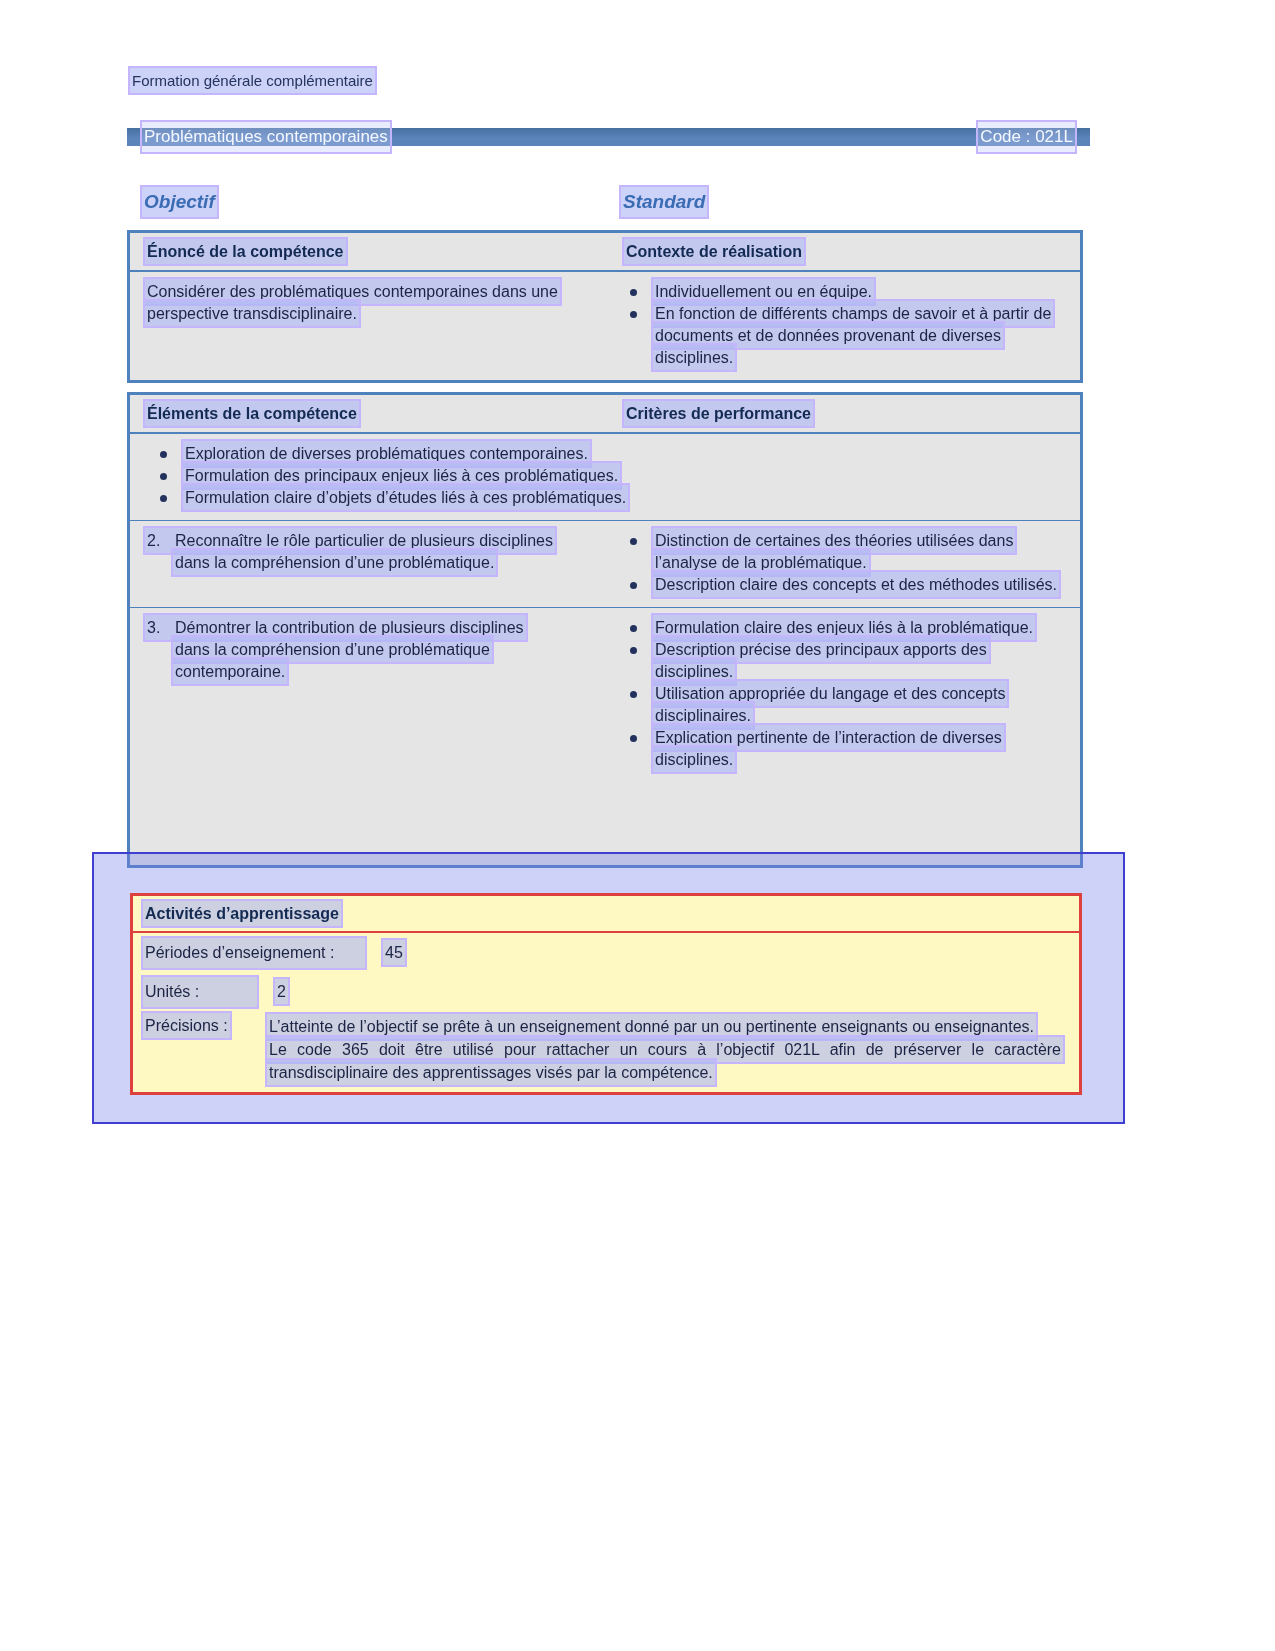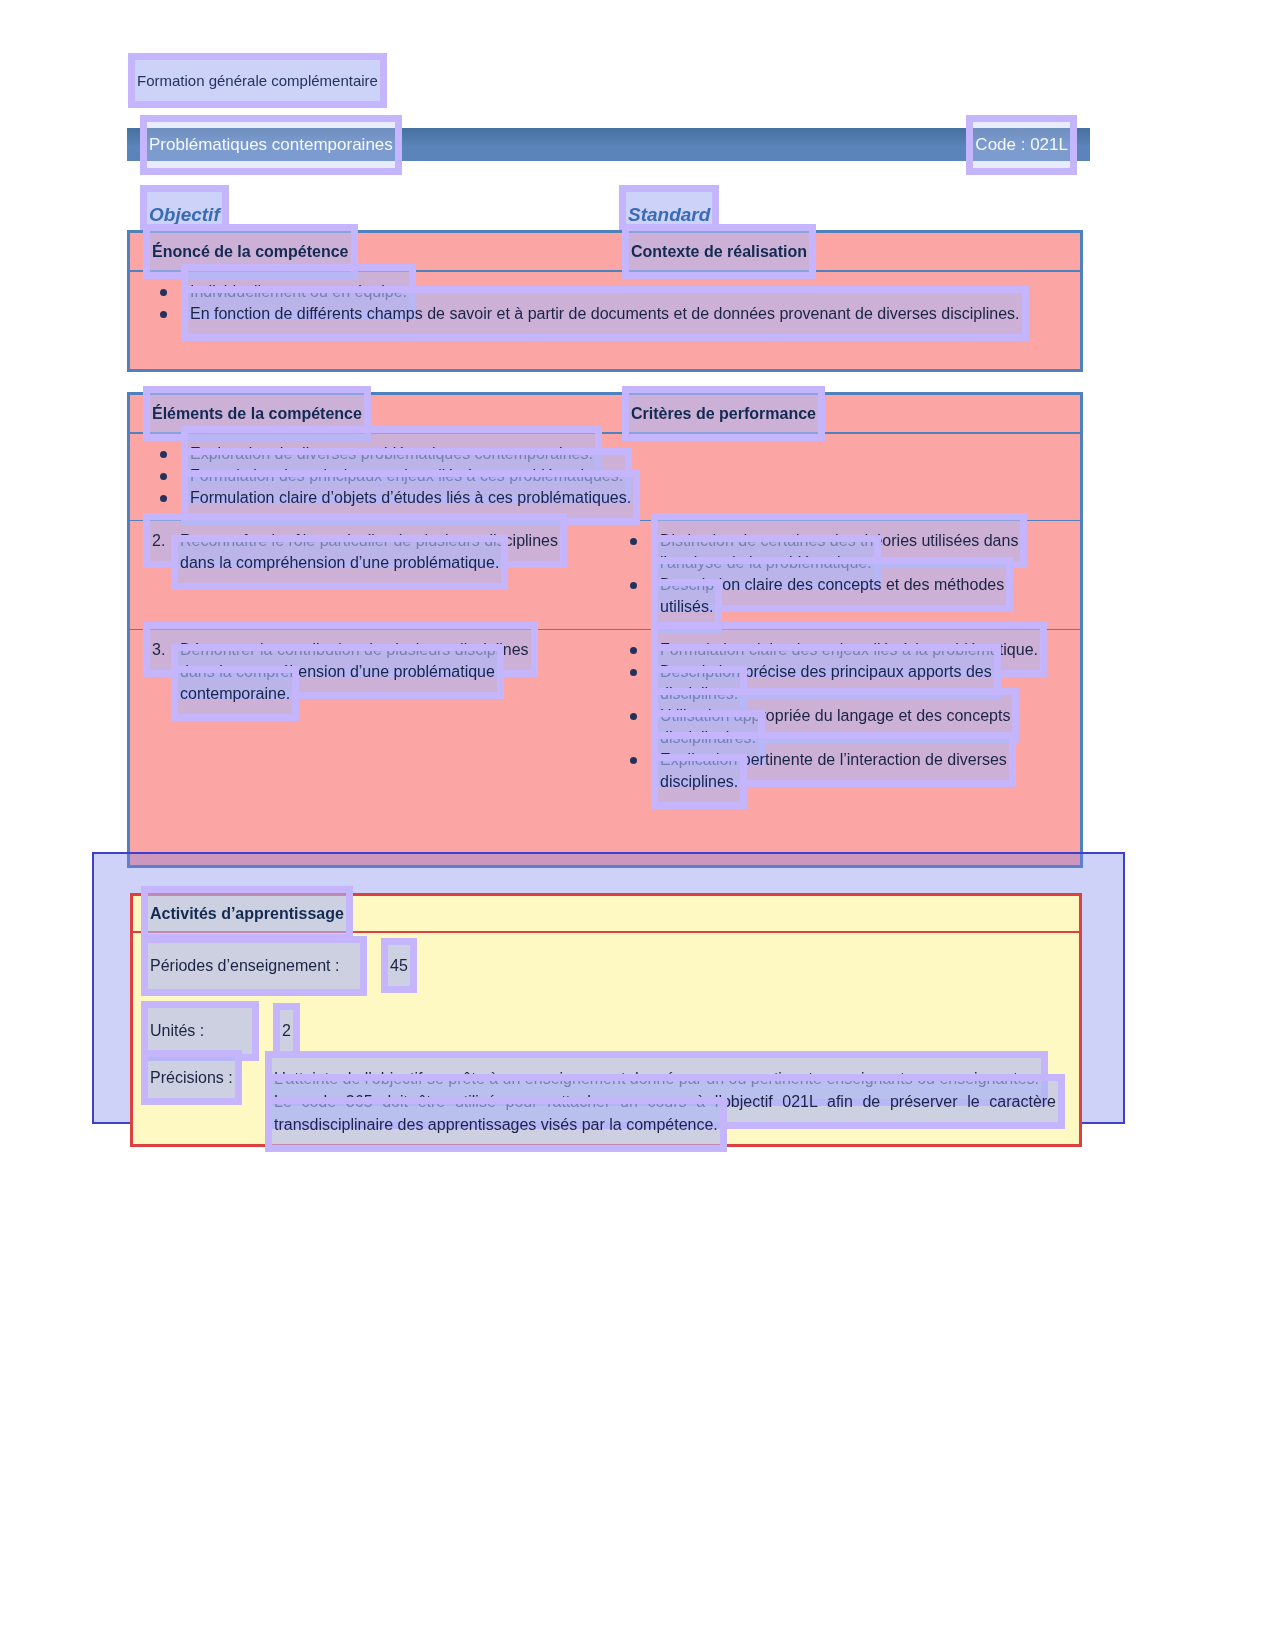--- a/index.html
+++ b/index.html
@@ -1,38 +1,38 @@
 <!DOCTYPE html>
 <html><head>
 <meta charset="utf-8">
 <style>
   html,body{margin:0;padding:0;}
   body{background:#ffffff;font-family:"Liberation Sans",sans-serif;}
   .page{position:relative;width:1275px;height:1651px;background:#ffffff;overflow:hidden;
         color:#1b2444;font-size:16px;line-height:22px;}
 
   
-  .hl{background:rgba(175,183,243,0.62);border:7px solid #c4b5fd;padding:12px 2px;
+  .hl{background:rgba(175,183,243,0.62);border:2px solid #c4b5fd;padding:4px 2px;
       -webkit-box-decoration-break:clone;box-decoration-break:clone;}
   .b{font-weight:bold;color:#132a52;}
 
   .top-label{position:absolute;left:128px;top:70px;font-size:15px;color:#24345e;}
 
-  .header-bar{position:absolute;left:127px;top:128px;width:963px;height:33px;box-sizing:border-box;
+  .header-bar{position:absolute;left:127px;top:128px;width:963px;height:18px;box-sizing:border-box;
       background:linear-gradient(180deg,#46709f 0%,#5a84ba 55%,#5a84ba 100%);
       display:flex;align-items:center;justify-content:space-between;padding:0 13px;
       color:#f5f9ff;font-size:17px;}
   .header-bar .hl{background:rgba(190,200,250,0.35);}
 
   .obj-row{position:absolute;left:127px;top:185px;width:956px;height:27px;
       font-size:19px;font-weight:bold;font-style:italic;color:#3a6cb4;}
   .obj{position:absolute;left:13px;top:0;}
   .std{position:absolute;left:492px;top:0;}
 
-  .tbl{position:absolute;left:127px;width:956px;border:3px solid #4f81bd;box-sizing:border-box;background:#fca5a5;}
+  .tbl{position:absolute;left:127px;width:956px;border:3px solid #4f81bd;box-sizing:border-box;background:#e5e5e5;}
   .tbl1{top:230px;min-height:142px;}
   .tbl2{top:392px;min-height:476px;}
   .thead{display:flex;border-bottom:2px solid #4f81bd;padding:8px 0 7px;}
   .trow{display:flex;padding:9px 0 11px;}
   .trow + .trow{border-top:1.5px solid #4f81bd;}
   .col-l{width:470px;flex:none;box-sizing:border-box;padding-left:13px;padding-right:38px;}
   .col-r{flex:1;box-sizing:border-box;padding-left:22px;padding-right:14px;}
 
   .elem{padding-left:28px;text-indent:-28px;}
   .enum{display:inline-block;width:28px;text-indent:0;}
@@ -81,20 +81,23 @@
   <div class="tbl tbl1">
     <div class="thead">
       <div class="col-l">
         <span class="hl b">Énoncé de la compétence</span>
       </div>
       <div class="col-r">
         <span class="hl b">Contexte de réalisation</span>
       </div>
     </div>
     <div class="trow">
+      <div class="col-l">
+        <span class="hl">Considérer des problématiques contemporaines dans une perspective transdisciplinaire.</span>
+      </div>
       <div class="col-r">
         <div class="brow">
           <span class="dot"></span>
           <div class="btextwrap"><span class="hl">Individuellement ou en équipe.</span></div>
         </div>
         <div class="brow">
           <span class="dot"></span>
           <div class="btextwrap"><span class="hl">En fonction de différents champs de savoir et à partir de documents et de données provenant de diverses disciplines.</span></div>
         </div>
       </div>

